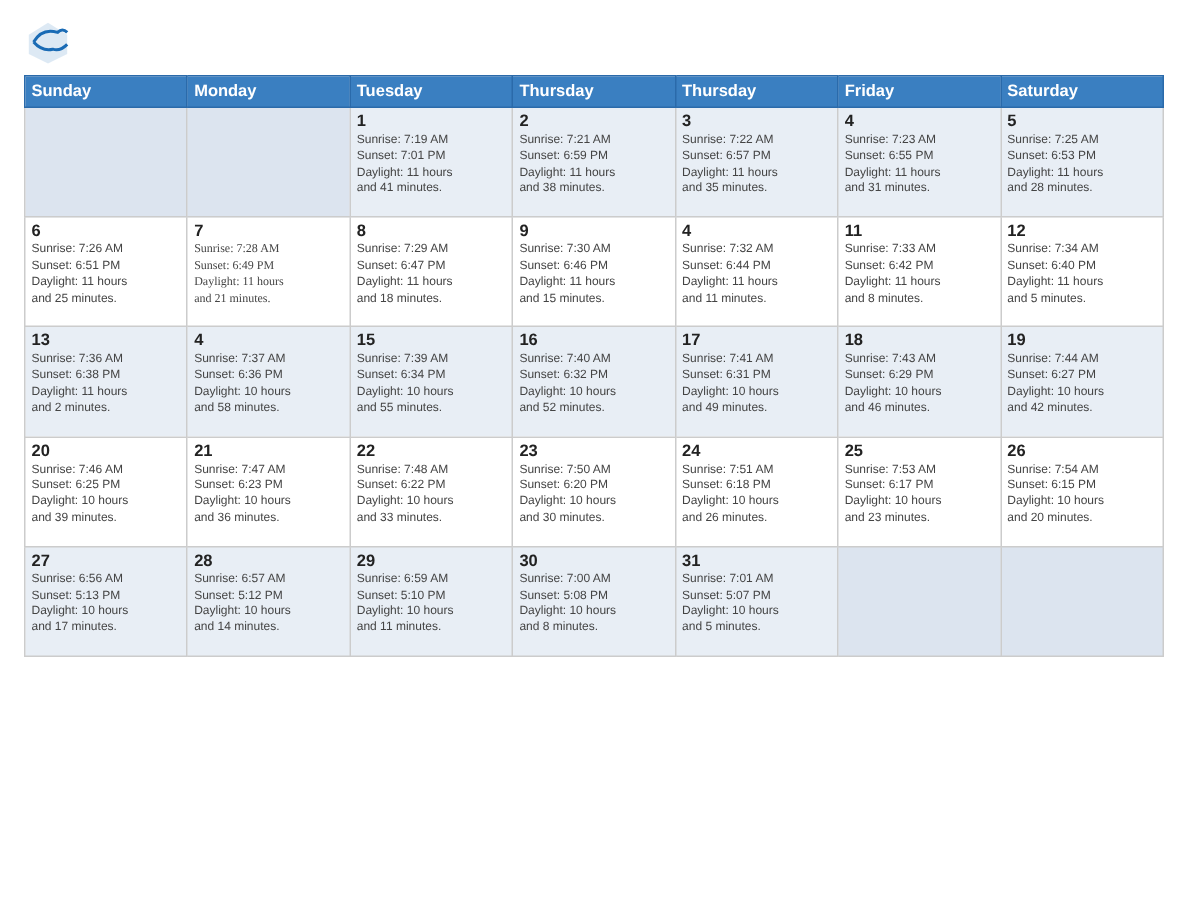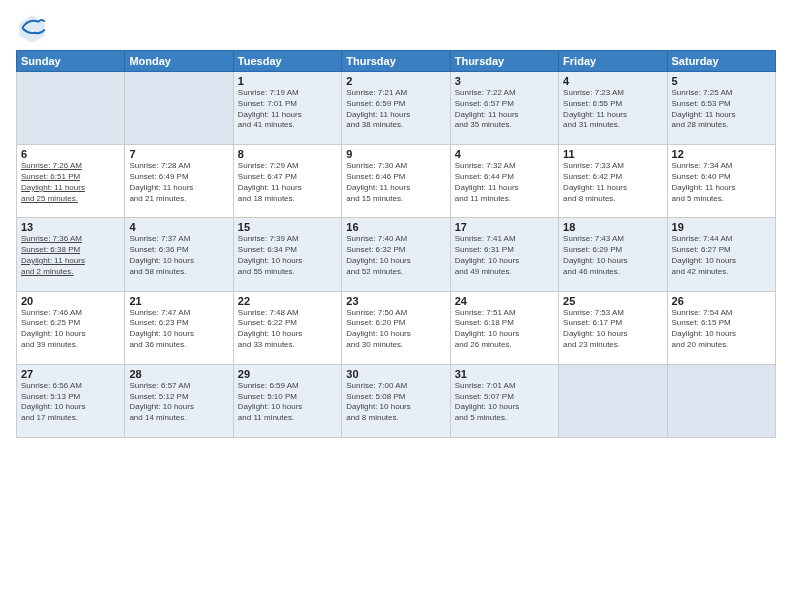--- a/index.html
+++ b/index.html
@@ -169,28 +169,28 @@
             <span class="day-number">5</span>
             <div class="day-info" style="white-space: pre-line;">Sunrise: 7:25 AM
 Sunset: 6:53 PM
 Daylight: 11 hours
 and 28 minutes.</div>
           </td>
         </tr>
         <tr>
           <td>
             <span class="day-number">6</span>
-            <div class="day-info" style="white-space: pre-line; text-decoration: underline;">Sunrise: 7:26 AM
+            <div class="day-info" style="white-space: pre-line;">Sunrise: 7:26 AM
 Sunset: 6:51 PM
 Daylight: 11 hours
 and 25 minutes.</div>
           </td>
           <td>
             <span class="day-number">7</span>
-            <div class="day-info" style="white-space: pre-line;">Sunrise: 7:28 AM
+            <div class="day-info" style="white-space: pre-line; font-family: Liberation Serif, serif;">Sunrise: 7:28 AM
 Sunset: 6:49 PM
 Daylight: 11 hours
 and 21 minutes.</div>
           </td>
           <td>
             <span class="day-number">8</span>
             <div class="day-info" style="white-space: pre-line;">Sunrise: 7:29 AM
 Sunset: 6:47 PM
 Daylight: 11 hours
 and 18 minutes.</div>
@@ -220,21 +220,21 @@
             <span class="day-number">12</span>
             <div class="day-info" style="white-space: pre-line;">Sunrise: 7:34 AM
 Sunset: 6:40 PM
 Daylight: 11 hours
 and 5 minutes.</div>
           </td>
         </tr>
         <tr class="row-shaded">
           <td>
             <span class="day-number">13</span>
-            <div class="day-info" style="white-space: pre-line; text-decoration: underline;">Sunrise: 7:36 AM
+            <div class="day-info" style="white-space: pre-line;">Sunrise: 7:36 AM
 Sunset: 6:38 PM
 Daylight: 11 hours
 and 2 minutes.</div>
           </td>
           <td>
             <span class="day-number">4</span>
             <div class="day-info" style="white-space: pre-line;">Sunrise: 7:37 AM
 Sunset: 6:36 PM
 Daylight: 10 hours
 and 58 minutes.</div>

